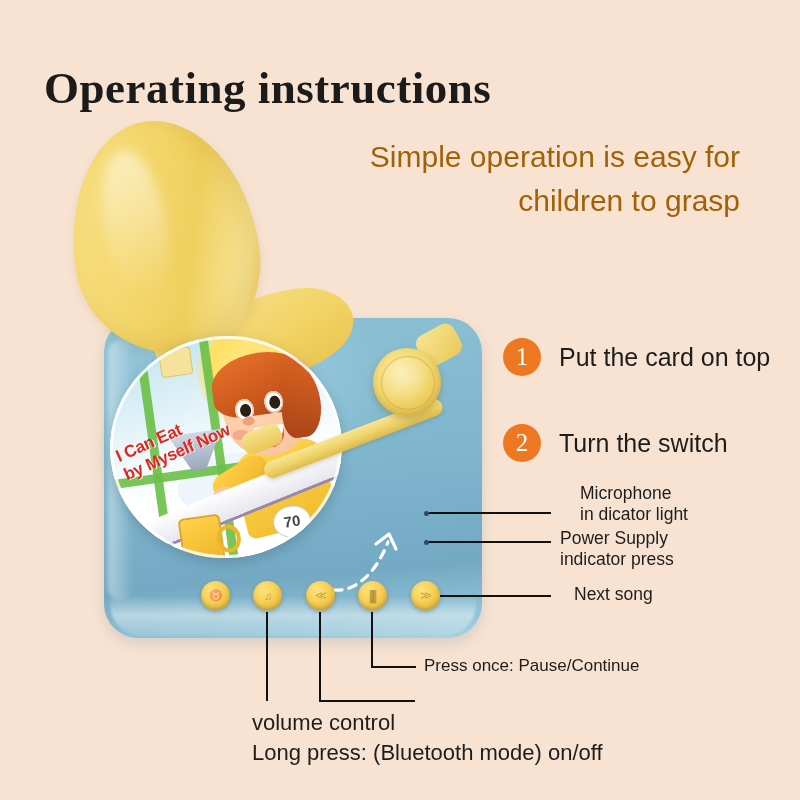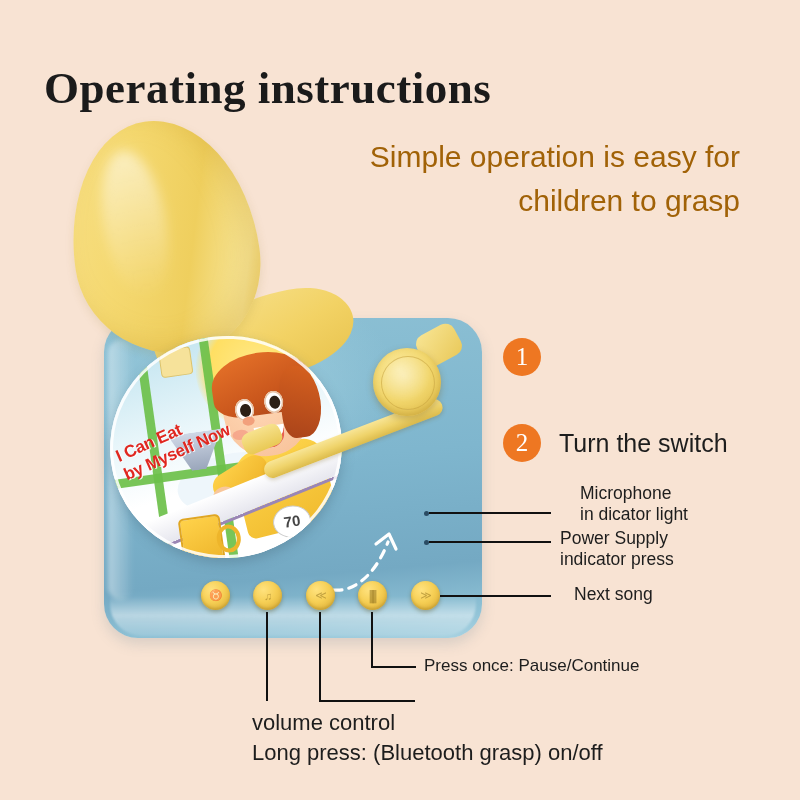--- a/index.html
+++ b/index.html
@@ -216,20 +216,21 @@
 <div class="stage">
 
   <div class="title">Operating instructions</div>
   <div class="subtitle">
     <div>Simple operation is easy for</div>
     <div>children to grasp</div>
   </div>
 
   <div class="step" id="step-1">
     <div class="step-badge">1</div>
+    <div class="step-label">Put the card on top</div>
   </div>
   <div class="step" id="step-2">
     <div class="step-badge">2</div>
     <div class="step-label">Turn the switch</div>
   </div>
 
   <div class="device">
 
     <div class="body-shell"></div>
     <div class="body-gloss-left"></div>
@@ -332,16 +333,16 @@
     <div>in dicator light</div>
   </div>
   <div class="callout" id="callout-power">
     <div>Power Supply</div>
     <div>indicator press</div>
   </div>
   <div class="callout" id="callout-next">Next song</div>
   <div class="callout" id="callout-pause">Press once: Pause/Continue</div>
   <div class="callout" id="callout-volume">
     <div>volume control</div>
-    <div>Long press: (Bluetooth grasp) on/off</div>
+    <div>Long press: (Bluetooth mode) on/off</div>
   </div>
 
 </div>
 
 </body></html>

